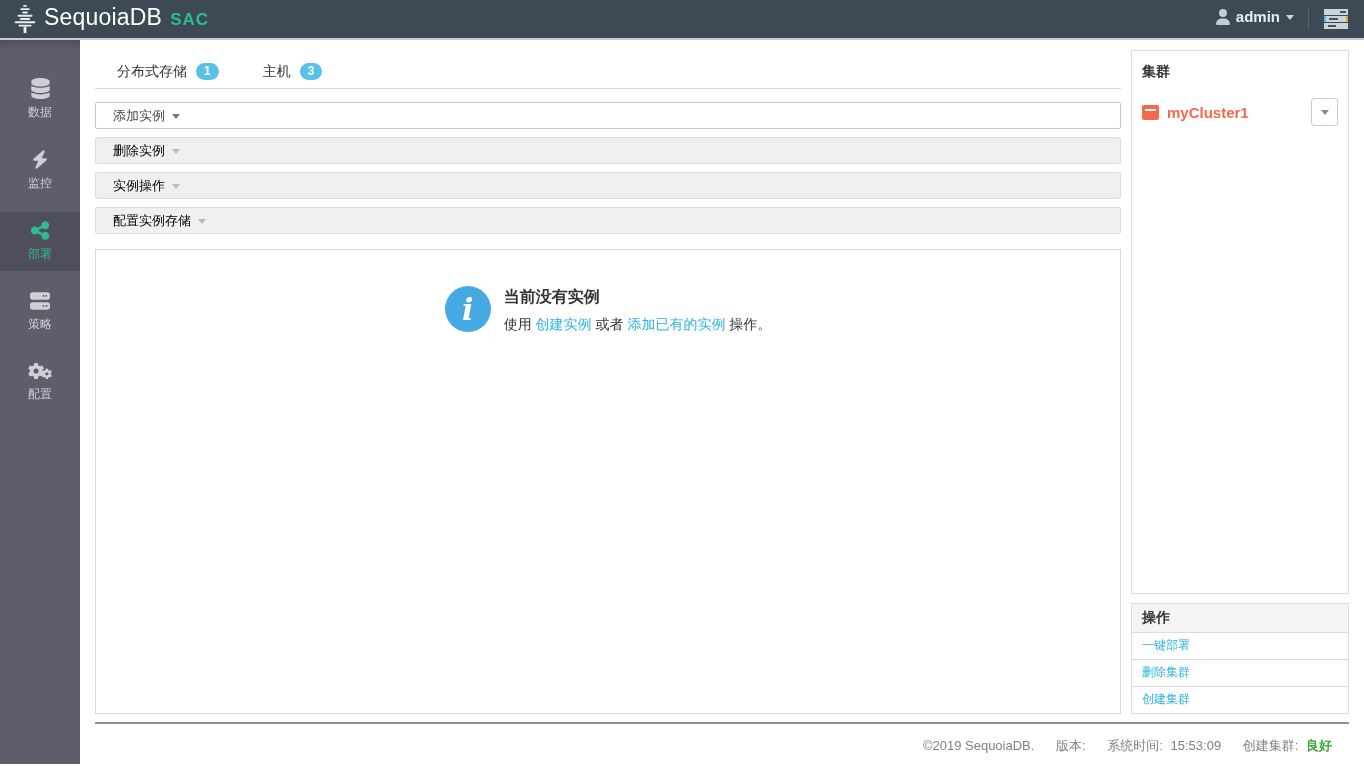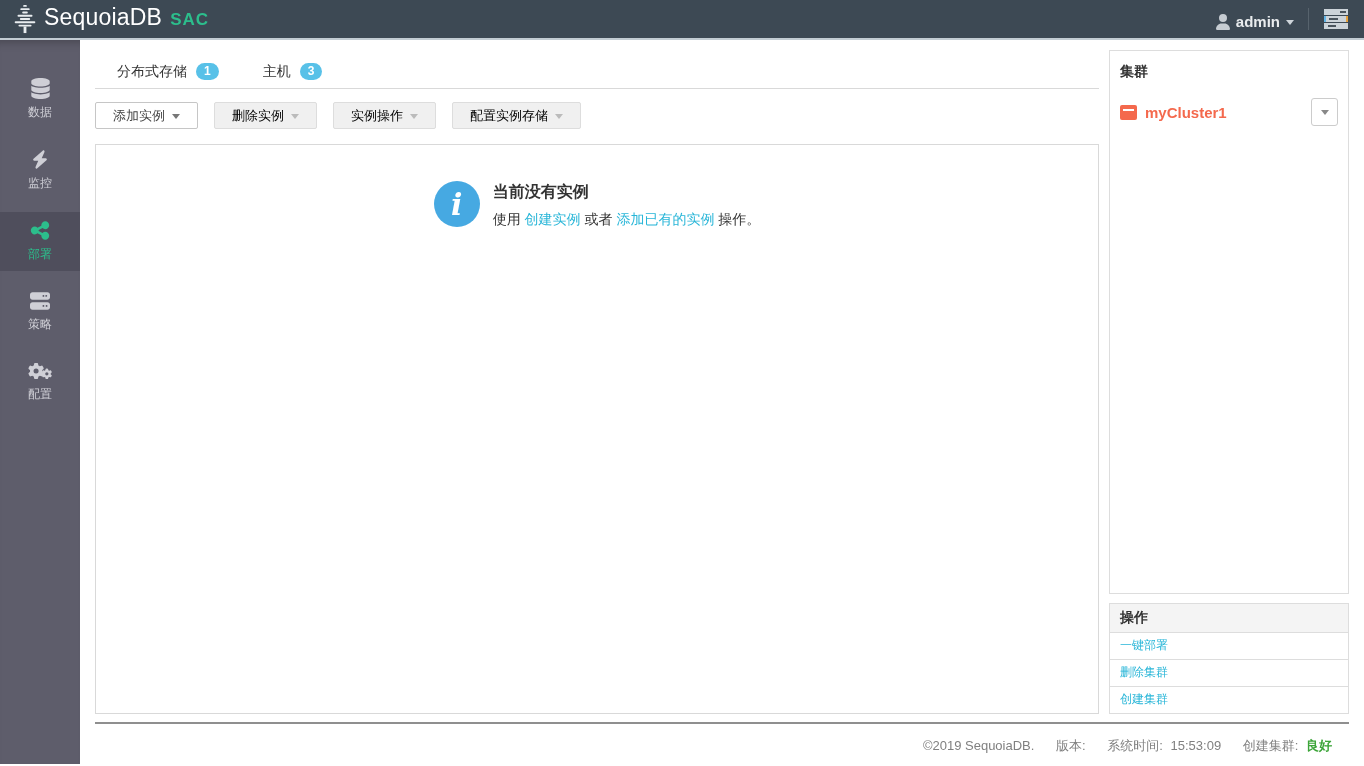--- a/index.html
+++ b/index.html
@@ -8,21 +8,21 @@
 
   
   .app-header {
     height:40px; background:#3d4954; border-bottom:2px solid #c2ccd3;
     display:flex; align-items:center; padding:0 14px 0 10px;
   }
   .brand { display:flex; align-items:baseline; }
   .brand svg { align-self:center; margin-right:4px; }
   .brand-name { color:#fff; font-size:23px; letter-spacing:.2px; }
   .brand-suffix { color:#2cbe8c; font-size:17px; margin-left:8px; font-weight:bold; letter-spacing:1px; }
-  .header-right { margin-left:auto; display:flex; align-items:flex-end; gap:14px; }
+  .header-right { margin-left:auto; display:flex; align-items:flex-start; gap:14px; }
   .user-menu { display:flex; align-items:center; gap:6px; color:#e9ecee; font-size:15px; font-weight:bold; cursor:pointer; }
   .caret { display:inline-block; width:0; height:0; border-left:4px solid transparent; border-right:4px solid transparent; border-top:5px solid currentColor; }
   .user-menu .caret { color:#cfd5da; margin-top:2px; }
   .header-sep { width:1px; height:22px; background:#57636d; }
   .rack-btn { cursor:pointer; display:flex; align-items:center; }
 
   
   .layout { display:flex; height:724px; }
 
   
@@ -40,39 +40,39 @@
 
   
   .tabs { margin-top:15px; display:flex; border-bottom:1px solid #d9d9d9; height:34px; }
   .tab { display:flex; align-items:center; gap:9px; padding:0 22px; font-size:14px; color:#333; cursor:pointer; }
   .tab.active { background:#fff; border-left:1px solid #d9d9d9; border-right:1px solid #d9d9d9;
                 border-top:3px solid #18b0e8; margin-bottom:-1px; padding-bottom:1px; }
   .badge { background:#58c1e8; color:#fff; font-size:12px; line-height:17px; padding:0 8px;
            border-radius:9px; font-weight:bold; }
 
   
-  .toolbar { margin-top:13px; display:flex; gap:16px; }
+  .toolbar { margin-top:13px; display:flex; gap:8px;flex-direction:column; }
   .btn { height:27px; padding:0 17px; display:flex; align-items:center; gap:7px; font-size:13px;
          border-radius:2px; cursor:pointer; background:#fff; border:1px solid #c6c6c6; color:#444; }
   .btn .caret { color:#777; margin-top:1px; }
   .btn.disabled { background:#f0f0f0; border-color:#ddd; color:#000000; cursor:default; }
   .btn.disabled .caret { color:#bbb; }
 
   
   .empty-panel { margin-top:15px; flex:1; border:1px solid #d9d9d9; background:#fff; overflow:hidden; }
   .info-block { display:flex; gap:13px; width:fit-content; margin:36px auto 0; }
   .info-icon { width:46px; height:46px; border-radius:50%; background:#46a9e2; color:#fff;
                display:flex; align-items:center; justify-content:center; flex-shrink:0;
                font-family:"DejaVu Serif",serif; font-size:30px; font-weight:bold; font-style:italic; }
   .info-title { font-size:16px; font-weight:bold; color:#333; margin-top:1px; }
   .info-text { margin-top:8px; font-size:14px; color:#333; }
   a.cyan-link { color:#29b6d8; text-decoration:none; cursor:pointer; }
 
   
-  .right-col { width:240px; flex-shrink:0; display:flex; flex-direction:column; }
+  .right-col { width:218px; flex-shrink:0; display:flex; flex-direction:column; }
   .cluster-panel { margin-top:10px; height:547px; border:1px solid #ddd; padding:12px 10px; background:#fff; }
   .cluster-title { font-size:14px; font-weight:bold; color:#333; }
   .cluster-row { margin-top:17px; display:flex; align-items:center; }
   .box-icon { width:17px; height:15px; background:#f4694d; border-radius:2px; position:relative; flex-shrink:0; }
   .box-icon::after { content:""; position:absolute; left:3px; right:3px; top:4px; height:2px; background:#fff; }
   .cluster-name { margin-left:8px; font-size:15px; font-weight:bold; color:#f4694d; }
   .cluster-dd { margin-left:auto; width:27px; height:28px; border:1px solid #ccc; border-radius:3px;
                 background:#fff; display:flex; align-items:center; justify-content:center; cursor:pointer; }
   .cluster-dd .caret { color:#888; }
 

